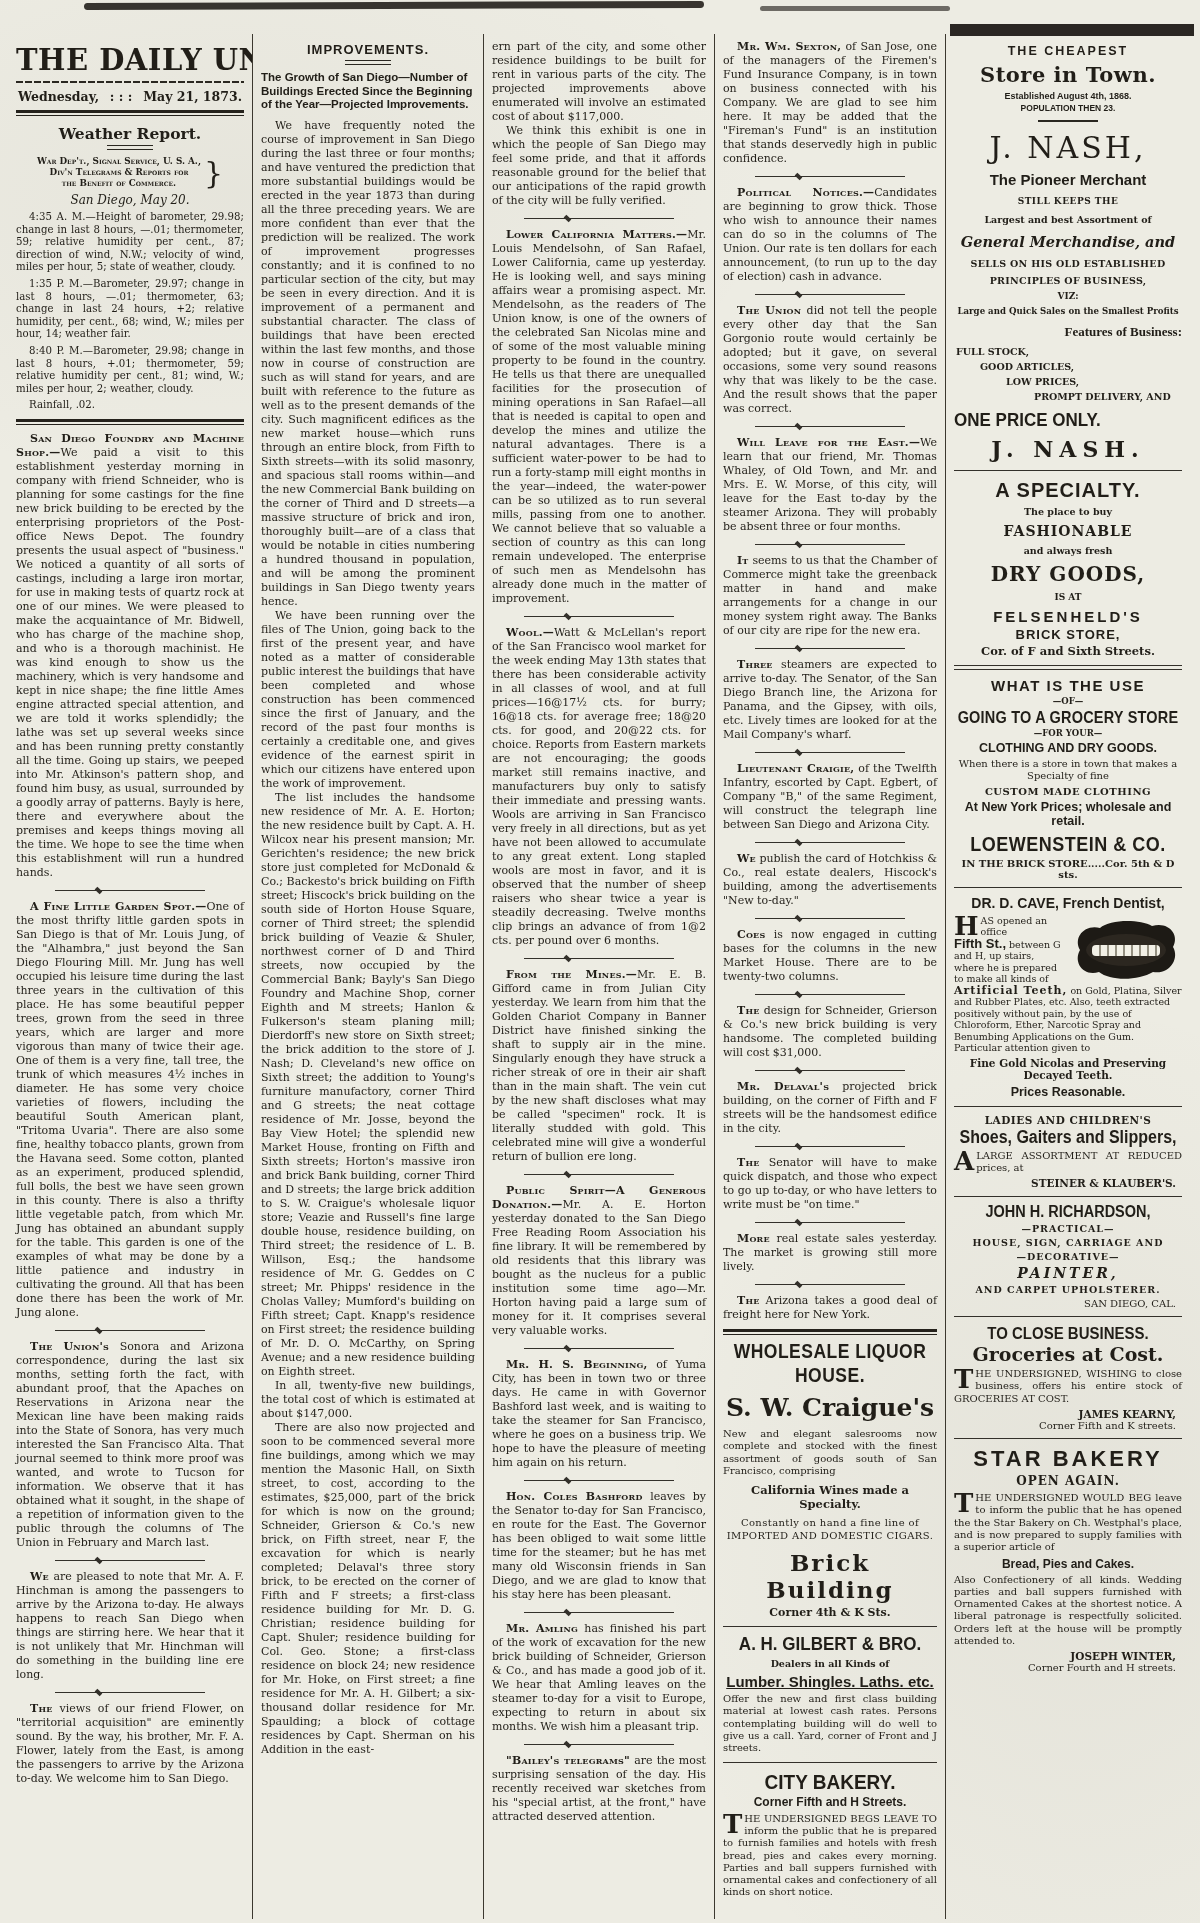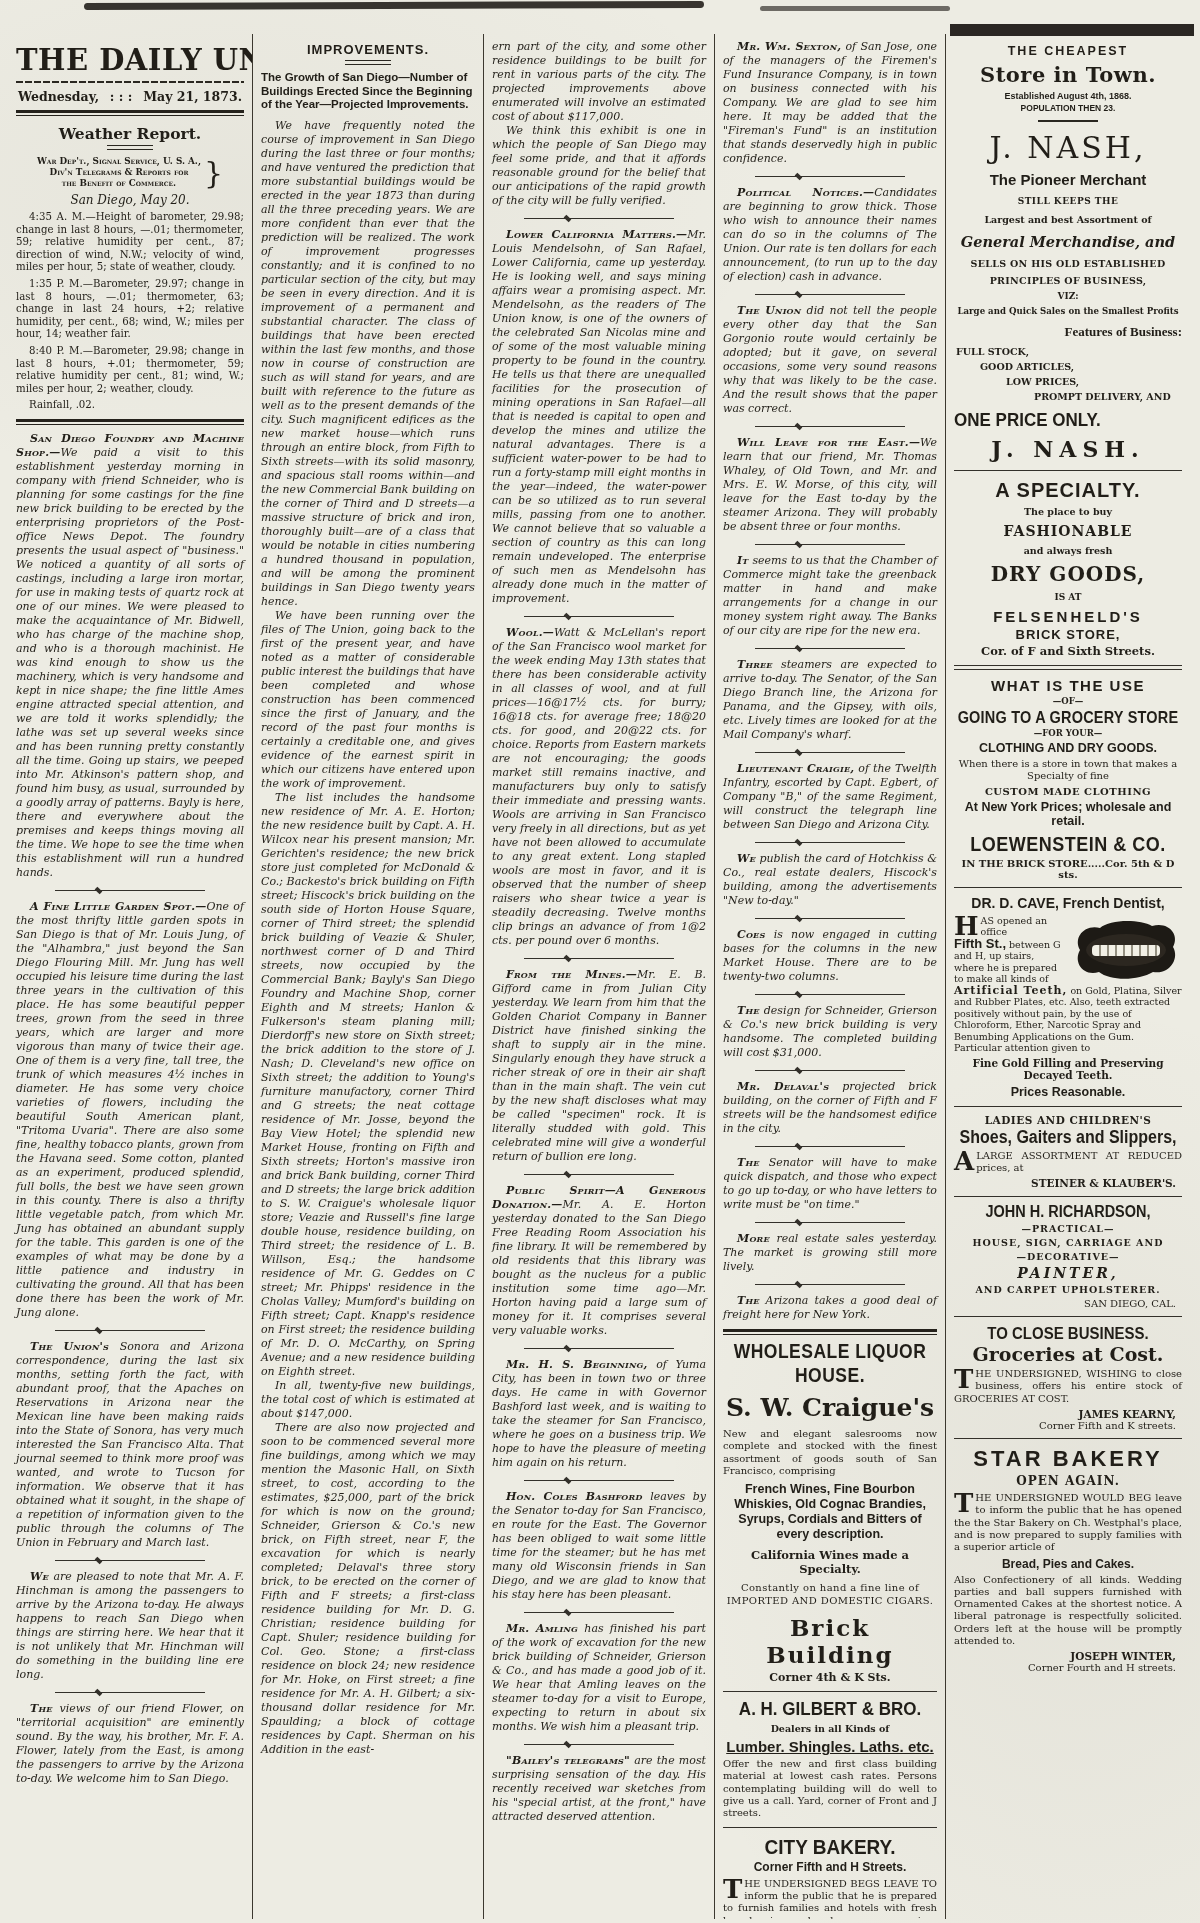--- a/index.html
+++ b/index.html
@@ -22,21 +22,21 @@
   
   .wx-head{font-family:"DejaVu Serif",serif;font-weight:bold;font-size:15.5px;text-align:center;margin:2px 0 2px;}
   .mini-rule{width:46px;height:3px;border-top:1px solid #2a2720;border-bottom:1px solid #2a2720;margin:2px auto 6px;}
   .wx-src{display:flex;align-items:center;justify-content:center;gap:3px;}
   .wx-src .lines{font-size:8.8px;font-variant:small-caps;font-weight:bold;text-align:center;line-height:11px;}
   .wx-src .brace{font-size:30px;font-weight:normal;line-height:30px;}
   .wx-date{font-style:italic;text-align:center;font-size:12px;margin:4px 0 4px;}
   .wx p{font-size:10.2px;line-height:12.6px;text-align:justify;margin:0 0 4px;text-indent:13px;}
   
   .art{font-size:11px;line-height:14px;text-align:justify;margin:0 0 2px;}
-  .art p{margin:0;text-indent:14px;font-style:italic;}
+  .art p{margin:0;text-indent:14px;}
   .art p.noind{text-indent:0;}
   .lead{font-variant:small-caps;font-weight:bold;letter-spacing:.2px;}
   .sep{position:relative;height:10px;margin:5px auto 5px;width:150px;}
   .sep::before{content:"";position:absolute;top:5px;left:0;right:0;height:1px;background:#33302a;}
   .sep::after{content:"";position:absolute;top:2px;left:40px;width:7px;height:7px;background:#33302a;transform:rotate(45deg) scaleY(.55);}
   .hrule{border-top:3px solid #25221c;border-bottom:1px solid #25221c;height:2px;margin:7px 0;}
   
   .imp-head{font-family:"Liberation Sans",sans-serif;font-weight:bold;font-size:13px;letter-spacing:1px;text-align:center;margin:2px 0 3px;}
   .imp-sub{font-family:"Liberation Sans",sans-serif;font-weight:bold;font-size:11.5px;line-height:13.5px;text-align:left;margin:4px 0 7px;}
   
@@ -305,21 +305,20 @@
       <div class="art">
           <p>
         <span class="lead">The</span><span> Arizona takes a good deal of freight here for New York.</span></p>
       </div>
       <div class="hrule"></div>
 
       <div class="ctr">
         <div class="wlh">WHOLESALE LIQUOR HOUSE.</div>
         <div class="craigue">S. W. Craigue's</div>
         <div class="ad-small">New and elegant salesrooms now complete and stocked with the finest assortment of goods south of San Francisco, comprising</div>
-        <div class="wines">French Wines, Fine Bourbon Whiskies, Old Cognac Brandies, Syrups, Cordials and Bitters of every description.</div>
         <div class="wines-spec">California Wines made a Specialty.</div>
         <div class="cigars">Constantly on hand a fine line of</div>
         <div class="cigars">IMPORTED AND DOMESTIC CIGARS.</div>
         <div class="brickb">Brick Building</div>
         <div class="bold-line">Corner 4th &amp; K Sts.</div>
       </div>
       <div class="ad-rule"></div>
 
       <div class="ctr">
         <div class="gilbert">A. H. GILBERT &amp; BRO.</div>
@@ -401,21 +400,21 @@
             <rect x="22" y="28" width="68" height="11" rx="4" fill="#f2f0e6"></rect>
             <path stroke="#55503f" stroke-width="1.2" fill="none" d="M30,28 v11 M38,28 v11 M46,28 v11 M54,28 v11 M62,28 v11 M70,28 v11 M78,28 v11 M86,28 v11"></path>
           </svg>
           <span class="dropcap">H</span><span>AS opened an office</span><br>
           <span class="street">Fifth St.,</span>
           <span>between G and H, up stairs, where he is prepared to make all kinds of</span>
           <span class="teeth">Artificial Teeth,</span>
           <span>on Gold, Platina, Silver and Rubber Plates, etc.  Also, teeth extracted positively without pain, by the use of Chloroform, Ether, Narcotic Spray and Benumbing Applications on the Gum.</span><br>
           <span>Particular attention given to</span>
         </div>
-        <div class="goldfill">Fine Gold Filling and Preserving Decayed Teeth.</div>
+        <div class="goldfill">Fine Gold Nicolas and Preserving Decayed Teeth.</div>
         <div class="pricesr">Prices Reasonable.</div>
       </div>
       <div class="ad-rule"></div>
 
       <div>
         <div class="ladies">LADIES AND CHILDREN'S</div>
         <div class="shoes">Shoes, Gaiters and Slippers,</div>
         <div class="ad-small">
           <span class="dropcap">A</span><span> LARGE ASSORTMENT AT REDUCED prices, at</span>
         </div>

